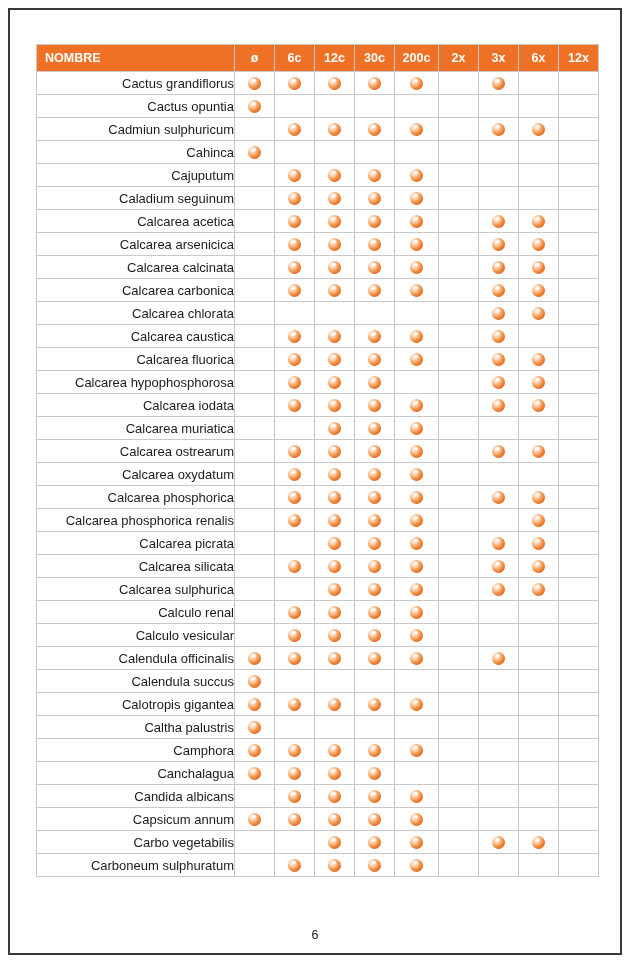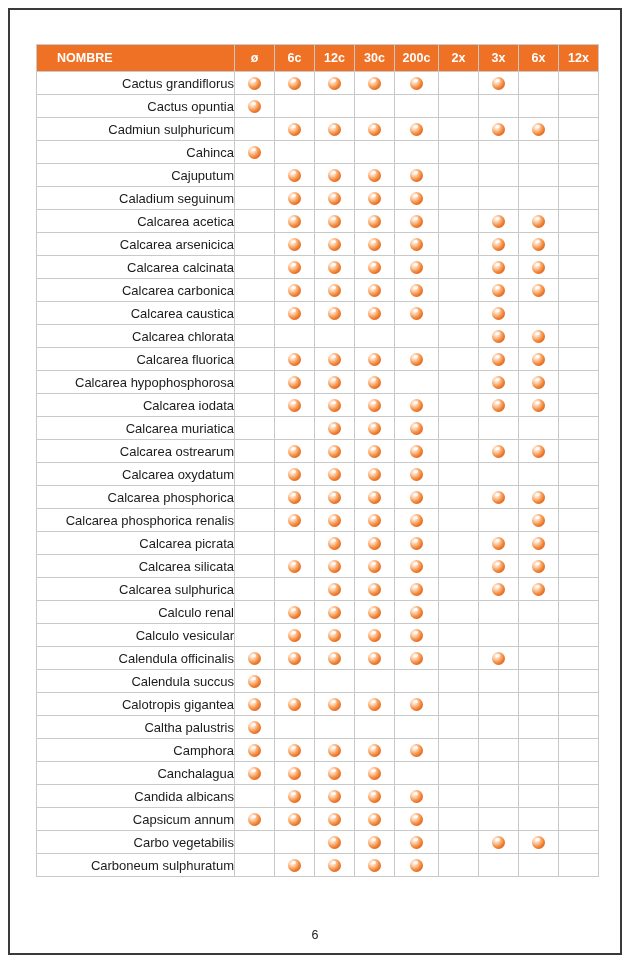--- a/index.html
+++ b/index.html
@@ -52,21 +52,21 @@
     color: #ffffff;
     font-size: 12.5px;
     font-weight: bold;
     height: 26px;
     border: 1px solid #ef7126;
     text-align: center;
     vertical-align: middle;
   }
   thead th.name-col {
     text-align: left;
-    padding-left: 20px;
+    padding-left: 8px;
     font-size: 12.5px;
   }
   tbody td {
     height: 22px;
     font-size: 12.5px;
     color: #1b1b1b;
     text-align: center;
     vertical-align: middle;
   }
   tbody td.name {
@@ -254,41 +254,41 @@
             <td><span class="dot"></span></td>
             <td><span class="dot"></span></td>
             <td><span class="dot"></span></td>
             <td><span class="dot"></span></td>
             <td></td>
             <td><span class="dot"></span></td>
             <td><span class="dot"></span></td>
             <td></td>
           </tr>
           <tr>
+            <td class="name">Calcarea chlorata</td>
+            <td></td>
+            <td></td>
+            <td></td>
+            <td></td>
+            <td></td>
+            <td></td>
+            <td><span class="dot"></span></td>
+            <td><span class="dot"></span></td>
+            <td></td>
+          </tr>
+          <tr>
             <td class="name">Calcarea caustica</td>
             <td></td>
             <td><span class="dot"></span></td>
             <td><span class="dot"></span></td>
             <td><span class="dot"></span></td>
             <td><span class="dot"></span></td>
             <td></td>
             <td><span class="dot"></span></td>
             <td></td>
-            <td></td>
-          </tr>
-          <tr>
-            <td class="name">Calcarea chlorata</td>
-            <td></td>
-            <td></td>
-            <td></td>
-            <td></td>
-            <td></td>
-            <td></td>
-            <td><span class="dot"></span></td>
-            <td><span class="dot"></span></td>
             <td></td>
           </tr>
           <tr>
             <td class="name">Calcarea fluorica</td>
             <td></td>
             <td><span class="dot"></span></td>
             <td><span class="dot"></span></td>
             <td><span class="dot"></span></td>
             <td><span class="dot"></span></td>
             <td></td>

